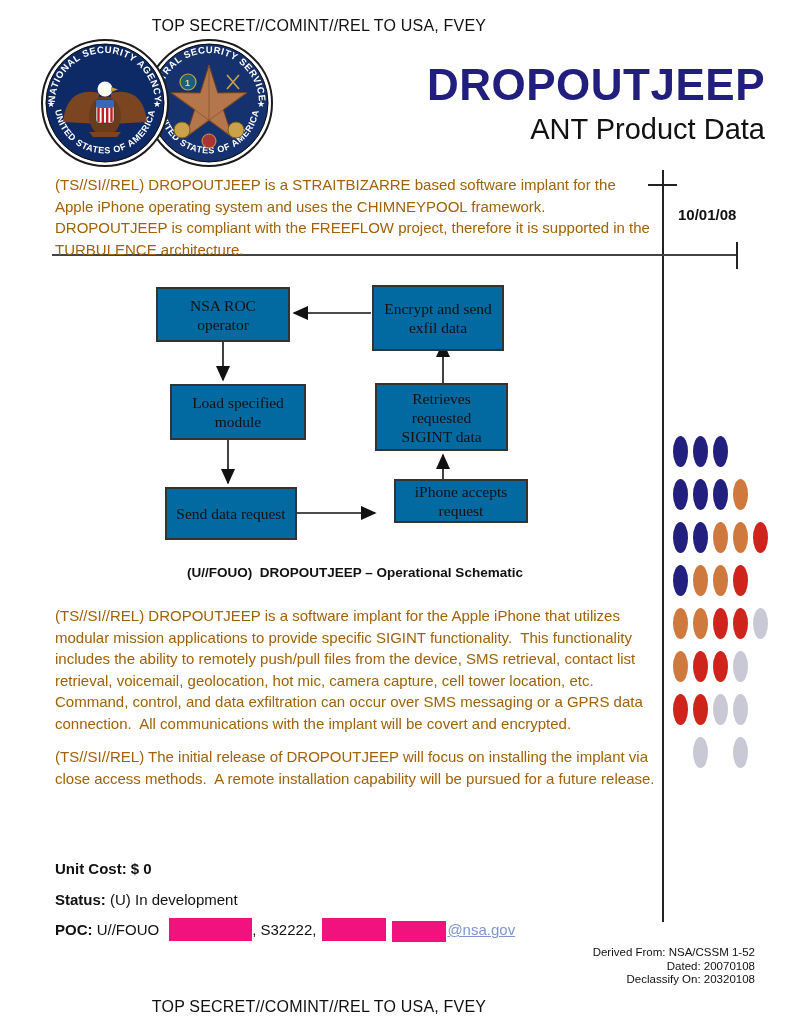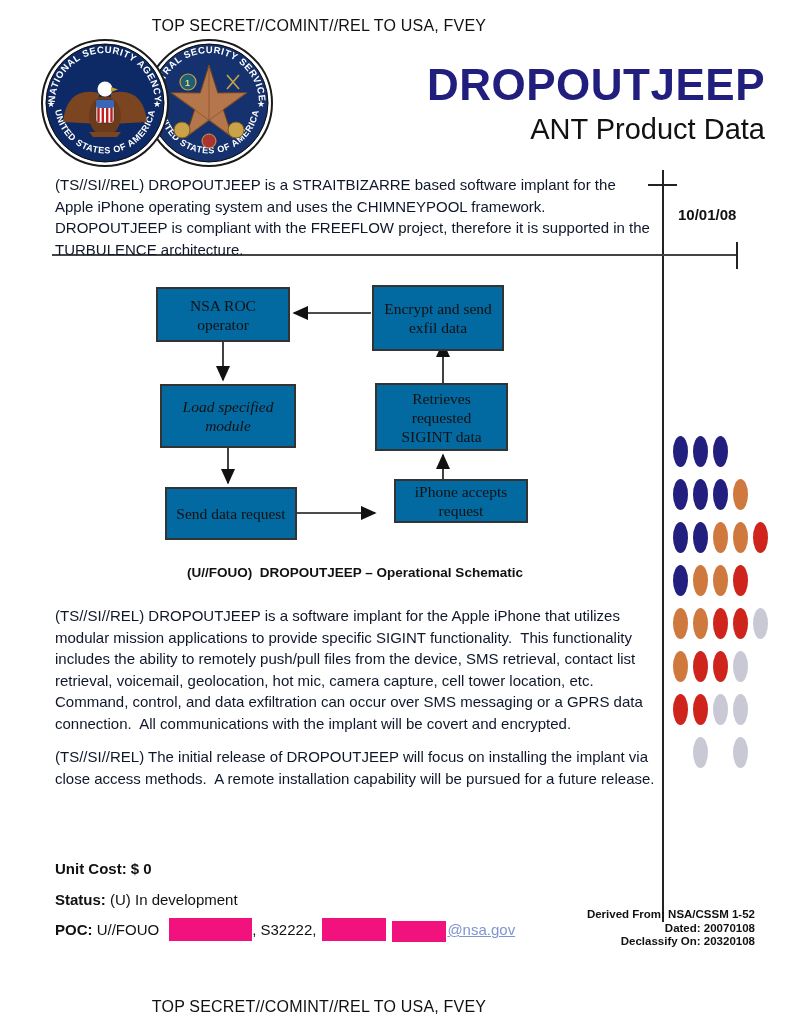--- a/index.html
+++ b/index.html
@@ -24,33 +24,33 @@
 
   
   .v-rule{position:absolute;left:662px;top:170px;width:2px;height:752px;background:#222;}
   .tick-h-top{position:absolute;left:648px;top:184px;width:29px;height:2px;background:#222;}
   .h-rule{position:absolute;left:52px;top:254px;width:686px;height:2px;background:#444;}
   .tick-v-right{position:absolute;left:736px;top:242px;width:2px;height:27px;background:#222;}
 
   .doc-date{position:absolute;left:678px;top:206px;font-size:15px;font-weight:700;color:#111;}
 
   .para{position:absolute;left:55px;font-size:15px;line-height:21.5px;
-        white-space:pre-wrap;color:#0f172a;}
+        white-space:pre-wrap;color:#a16207;}
   .para-1{top:174px;width:600px;}
   .para-2{top:605px;width:612px;}
   .para-3{top:746px;width:612px;}
 
   
   .fc-box{position:absolute;border:2px solid #333;background:#0369a1;
           display:flex;align-items:center;justify-content:center;text-align:center;
           font-family:"Liberation Serif",serif;font-size:15.5px;line-height:19px;
           color:#111;white-space:pre-line;box-sizing:border-box;}
   .fc-a{left:156px;top:287px;width:134px;height:55px;}
   .fc-b{left:372px;top:285px;width:132px;height:66px;}
-  .fc-c{left:160px;top:384px;width:136px;height:64px;font-style:italic;}
+  .fc-c{left:170px;top:384px;width:136px;height:56px;}
   .fc-d{left:375px;top:383px;width:133px;height:68px;}
   .fc-e{left:165px;top:487px;width:132px;height:53px;}
   .fc-f{left:394px;top:479px;width:134px;height:44px;}
   .arrow-layer{position:absolute;left:0;top:0;width:800px;height:1035px;pointer-events:none;}
 
   .fc-caption{position:absolute;left:100px;top:565px;width:510px;text-align:center;
               font-size:13.5px;font-weight:700;color:#111;white-space:pre-wrap;}
 
   
   .dots{position:absolute;left:673px;top:436px;}
@@ -62,22 +62,22 @@
   .line-cost{top:860px;font-weight:700;}
   .line-status{top:891px;}
   .line-poc{top:918px;display:flex;align-items:center;}
   .bold{font-weight:700;}
   .redact{display:inline-block;height:23px;vertical-align:middle;}
   .redact-1{width:83px;margin-left:10px;}
   .redact-2{width:64px;margin-left:6px;}
   .redact-3{width:54px;height:21px;margin-left:6px;position:relative;top:2px;}
   .poc-link{text-decoration:underline;margin-left:1px;}
 
-  .derived-block{position:absolute;right:45px;top:908px;text-align:right;
-                 font-size:11.5px;font-weight:700;line-height:13.5px;color:#111;}
+  .derived-block{position:absolute;right:45px;top:946px;text-align:right;
+                 font-size:11.5px;font-weight:400;line-height:13.5px;color:#111;}
 
   .seal-ring-text{font-family:"Liberation Sans",sans-serif;font-weight:700;}
 </style>
 </head>
 <body>
 
 <div class="page">
 
   <div class="class-band band-top">TOP SECRET//COMINT//REL TO USA, FVEY</div>
 

